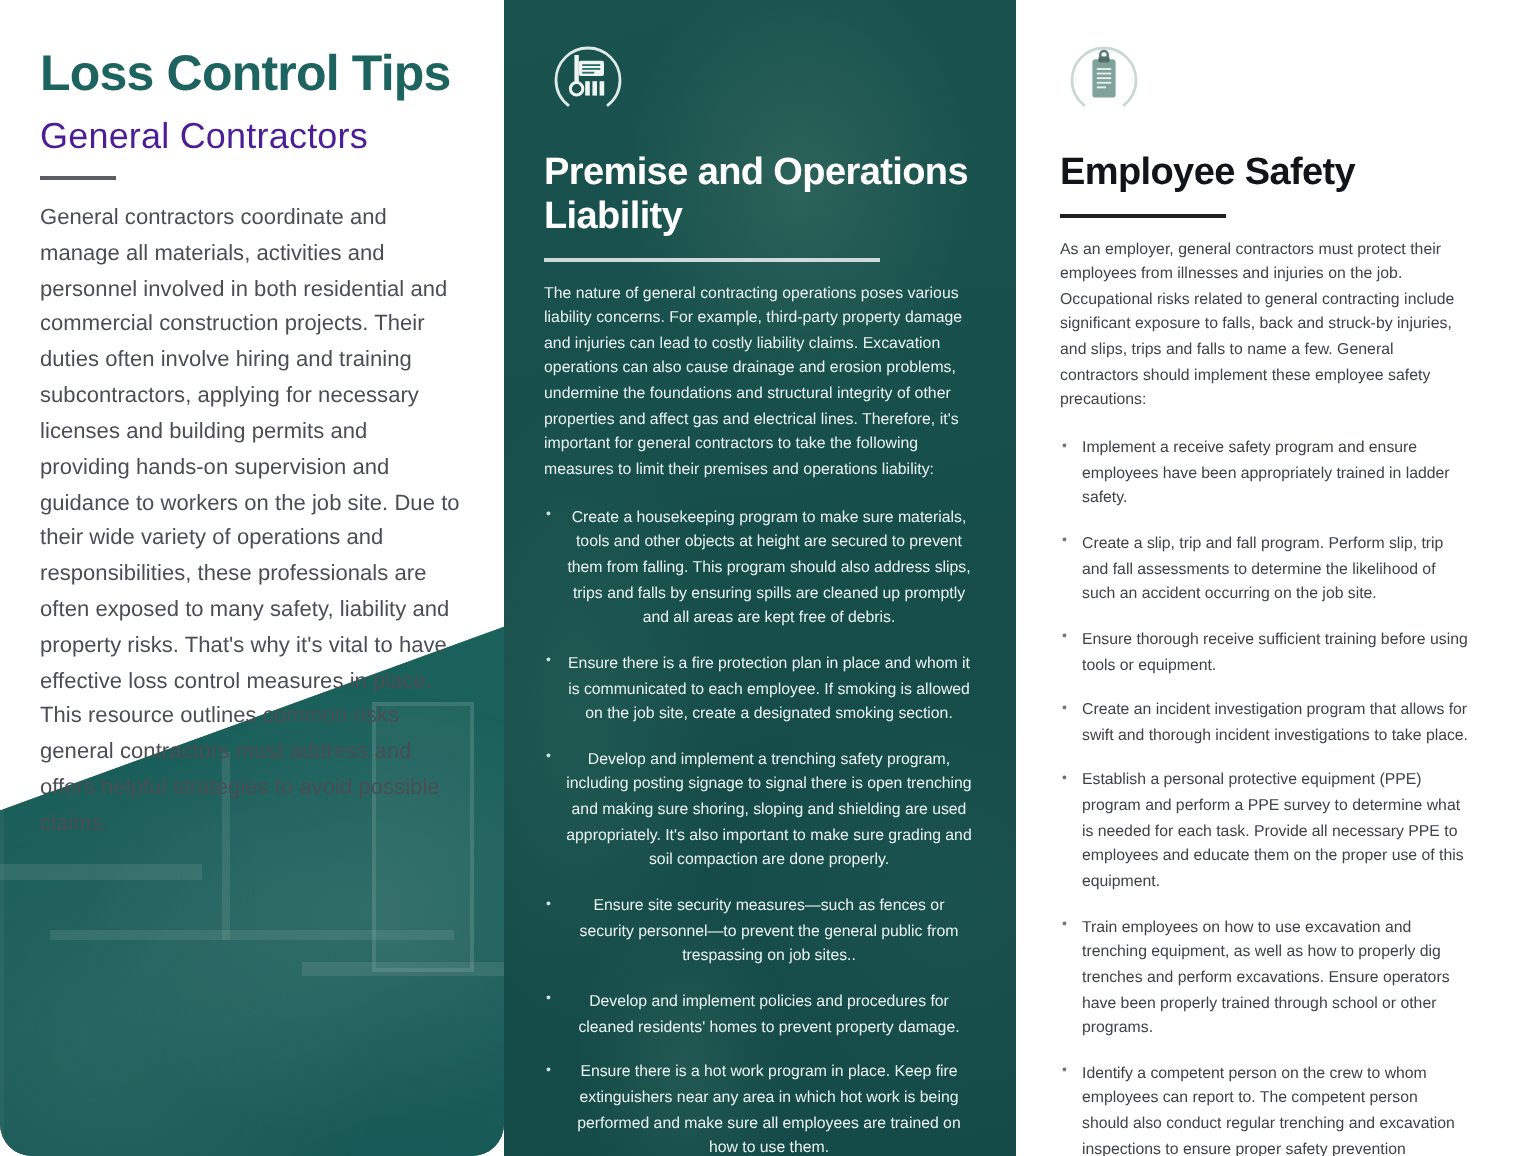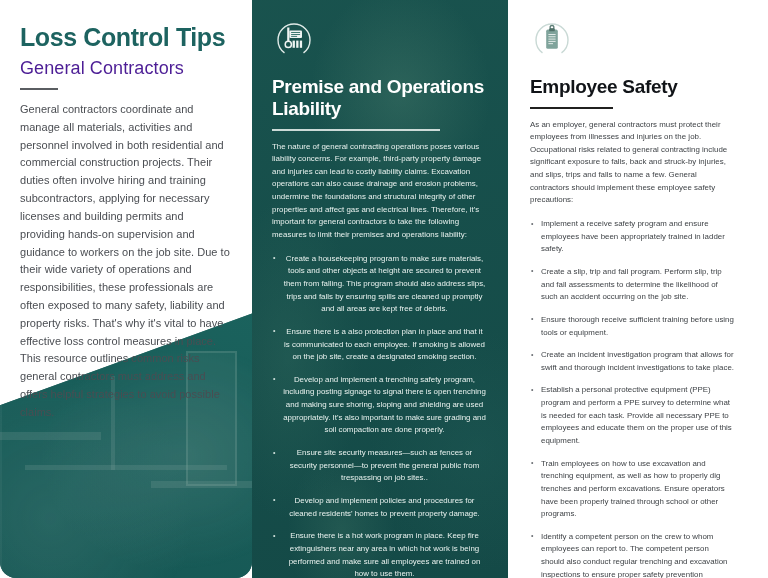--- a/index.html
+++ b/index.html
@@ -217,21 +217,21 @@
           <rect x="27.8" y="22.6" width="2.3" height="7.2" fill="#eef4f2"></rect>
         </svg>
       </div>
 
       <div class="sec-title light">Premise and Operations Liability</div>
       <div class="rule-sec light"></div>
       <div class="sec-body light">The nature of general contracting operations poses various liability concerns. For example, third-party property damage and injuries can lead to costly liability claims. Excavation operations can also cause drainage and erosion problems, undermine the foundations and structural integrity of other properties and affect gas and electrical lines. Therefore, it's important for general contractors to take the following measures to limit their premises and operations liability:</div>
 
       <ul class="bullets light">
         <li>Create a housekeeping program to make sure materials, tools and other objects at height are secured to prevent them from falling. This program should also address slips, trips and falls by ensuring spills are cleaned up promptly and all areas are kept free of debris.</li>
-        <li>Ensure there is a also protection plan in place and that it is communicated to each employee. If smoking is allowed on the job site, create a designated smoking section.</li>
+        <li>Ensure there is a fire protection plan in place and whom it is communicated to each employee. If smoking is allowed on the job site, create a designated smoking section.</li>
         <li>Develop and implement a trenching safety program, including posting signage to signal there is open trenching and making sure shoring, sloping and shielding are used appropriately. It's also important to make sure grading and soil compaction are done properly.</li>
         <li>Ensure site security measures—such as fences or security personnel—to prevent the general public from trespassing on job sites..</li>
         <li>Develop and implement policies and procedures for cleaned residents' homes to prevent property damage.</li>
         <li>Ensure there is a hot work program in place. Keep fire extinguishers near any area in which hot work is being performed and make sure all employees are trained on how to use them.</li>
       </ul>
     </div>
   </div>
 
   <div class="col-right">
     <div class="right-inner">

